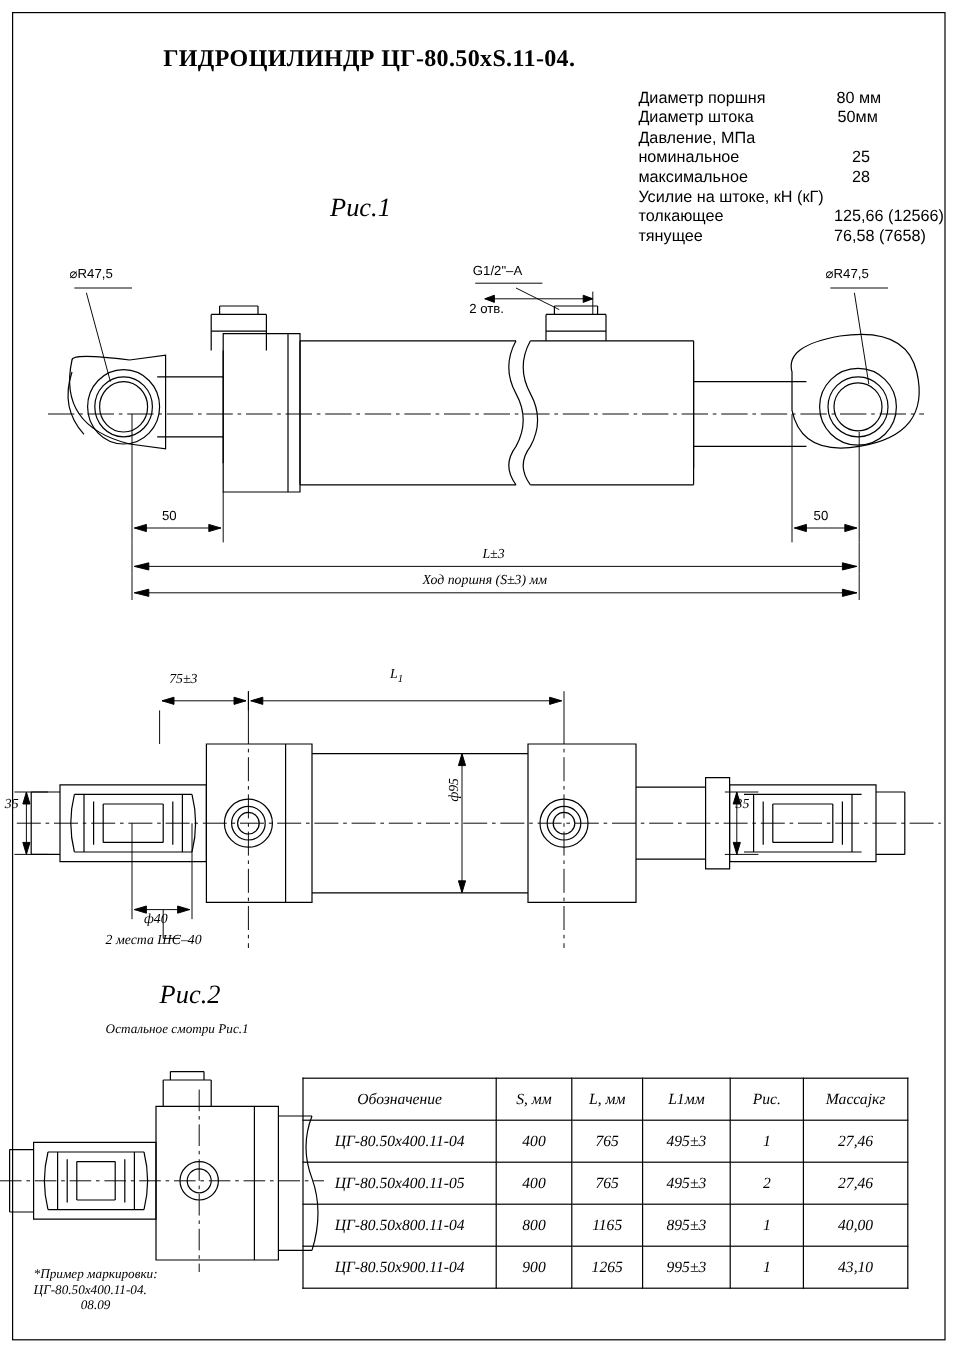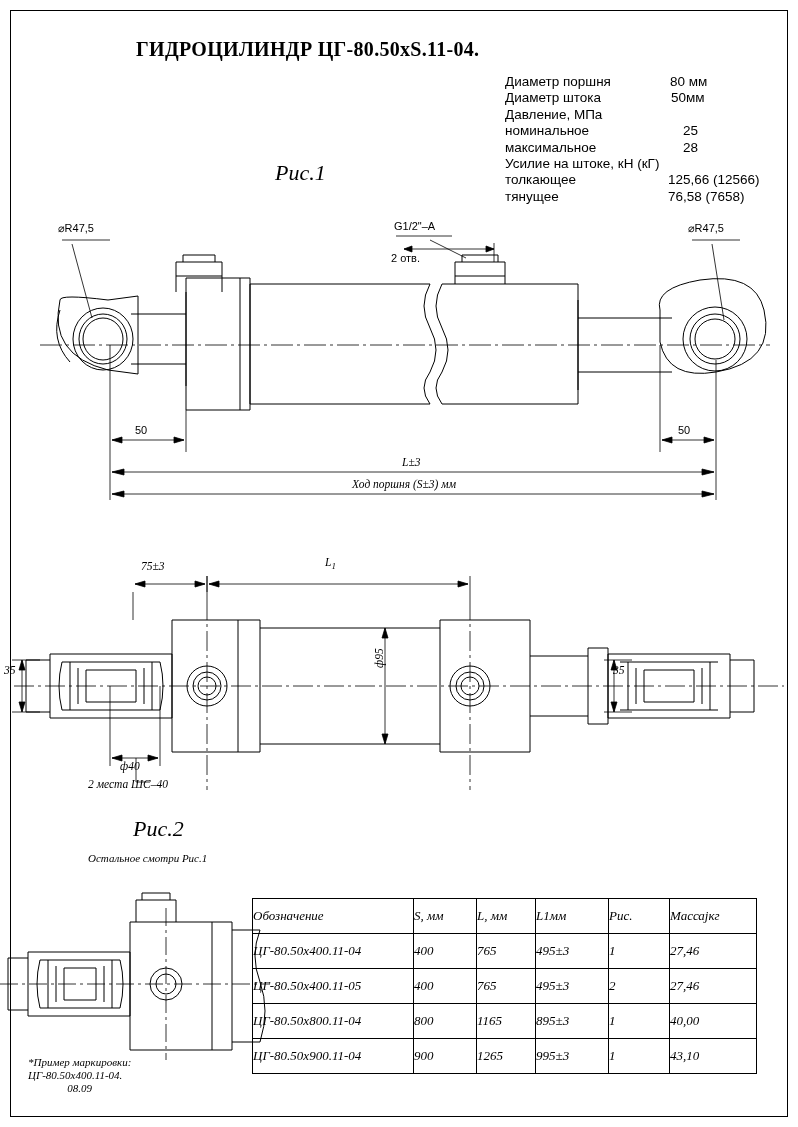--- a/index.html
+++ b/index.html
@@ -7,34 +7,34 @@
   .sheet{position:absolute;left:0;top:0;width:798px;height:1127px;}
   .frame{position:absolute;left:10px;top:10px;width:776px;height:1105px;border:1px solid #000;}
   .abs{position:absolute;}
   .title{font-family:"Liberation Serif",serif;font-weight:bold;font-size:20px;letter-spacing:.3px;}
   .spec{font-size:13.5px;line-height:16.4px;white-space:pre;}
   .dim{font-size:11px;font-family:"Liberation Sans",sans-serif;}
   .dimi{font-size:11.5px;font-family:"Liberation Serif",serif;font-style:italic;}
   .fig{font-family:"Liberation Serif",serif;font-style:italic;font-size:22px;}
   svg{position:absolute;left:0;top:0;overflow:visible;}
   table.tbl{position:absolute;border-collapse:collapse;}
-  table.tbl td,table.tbl th{border:1px solid #000;font-family:"Liberation Serif",serif;font-style:italic;font-size:13px;text-align:left;padding:0;height:34px;}
+  table.tbl td,table.tbl th{border:1px solid #000;font-family:"Liberation Serif",serif;font-style:italic;font-size:13px;text-align:center;padding:0;height:34px;}
   table.tbl th{font-weight:normal;}
   .note{font-family:"Liberation Serif",serif;font-style:italic;font-size:11px;line-height:13px;}
 </style>
 </head>
 <body>
 
 <div class="sheet">
   <div class="frame"></div>
 
   <div class="abs title" style="left:136px;top:38px;">ГИДРОЦИЛИНДР ЦГ-80.50xS.11-04.</div>
 
   <div class="abs" style="left:505px;top:74px;width:280px;">
-    <div style="position:relative;height:140px;">
+    <div style="position:relative;height:140px;margin-left:27px;">
       <div class="abs spec" style="left:0;top:0;">Диаметр поршня</div>
       <div class="abs spec" style="left:165px;top:0;">80 мм</div>
 
       <div class="abs spec" style="left:0;top:16.4px;">Диаметр штока</div>
       <div class="abs spec" style="left:166px;top:16.4px;">50мм</div>
 
       <div class="abs spec" style="left:0;top:32.8px;">Давление, МПа</div>
 
       <div class="abs spec" style="left:0;top:49.2px;">номинальное</div>
       <div class="abs spec" style="left:178px;top:49.2px;">25</div>

